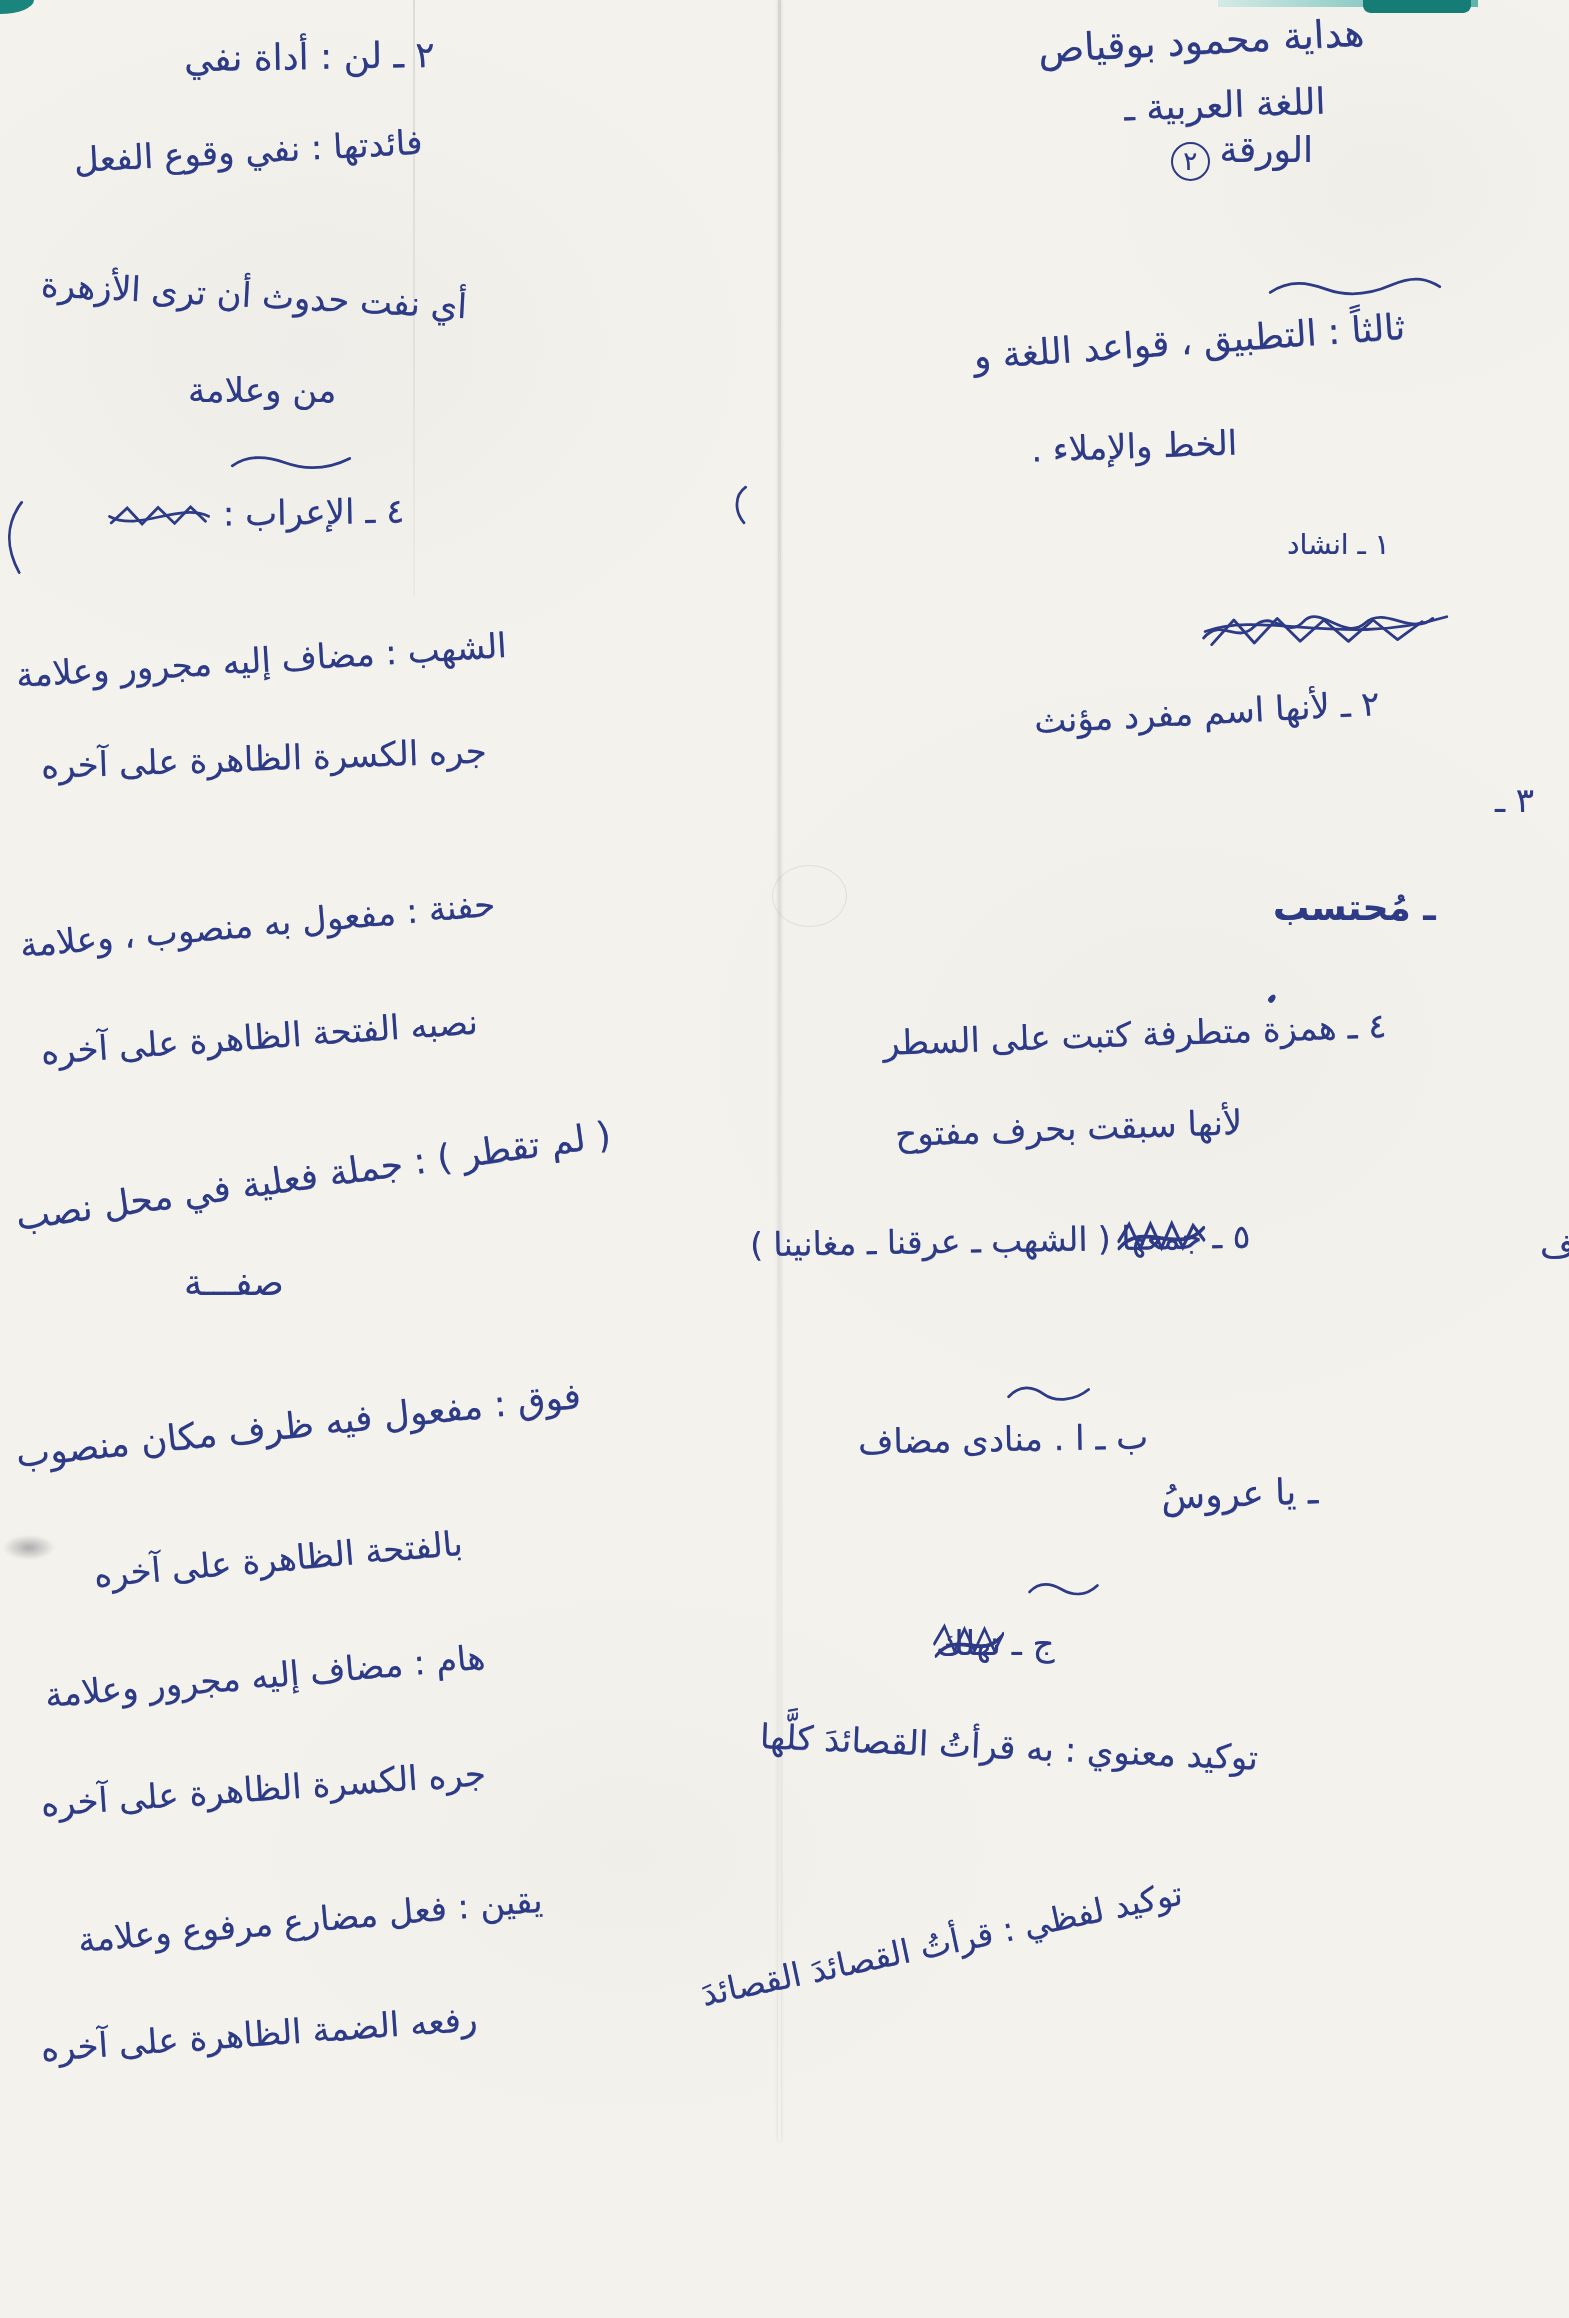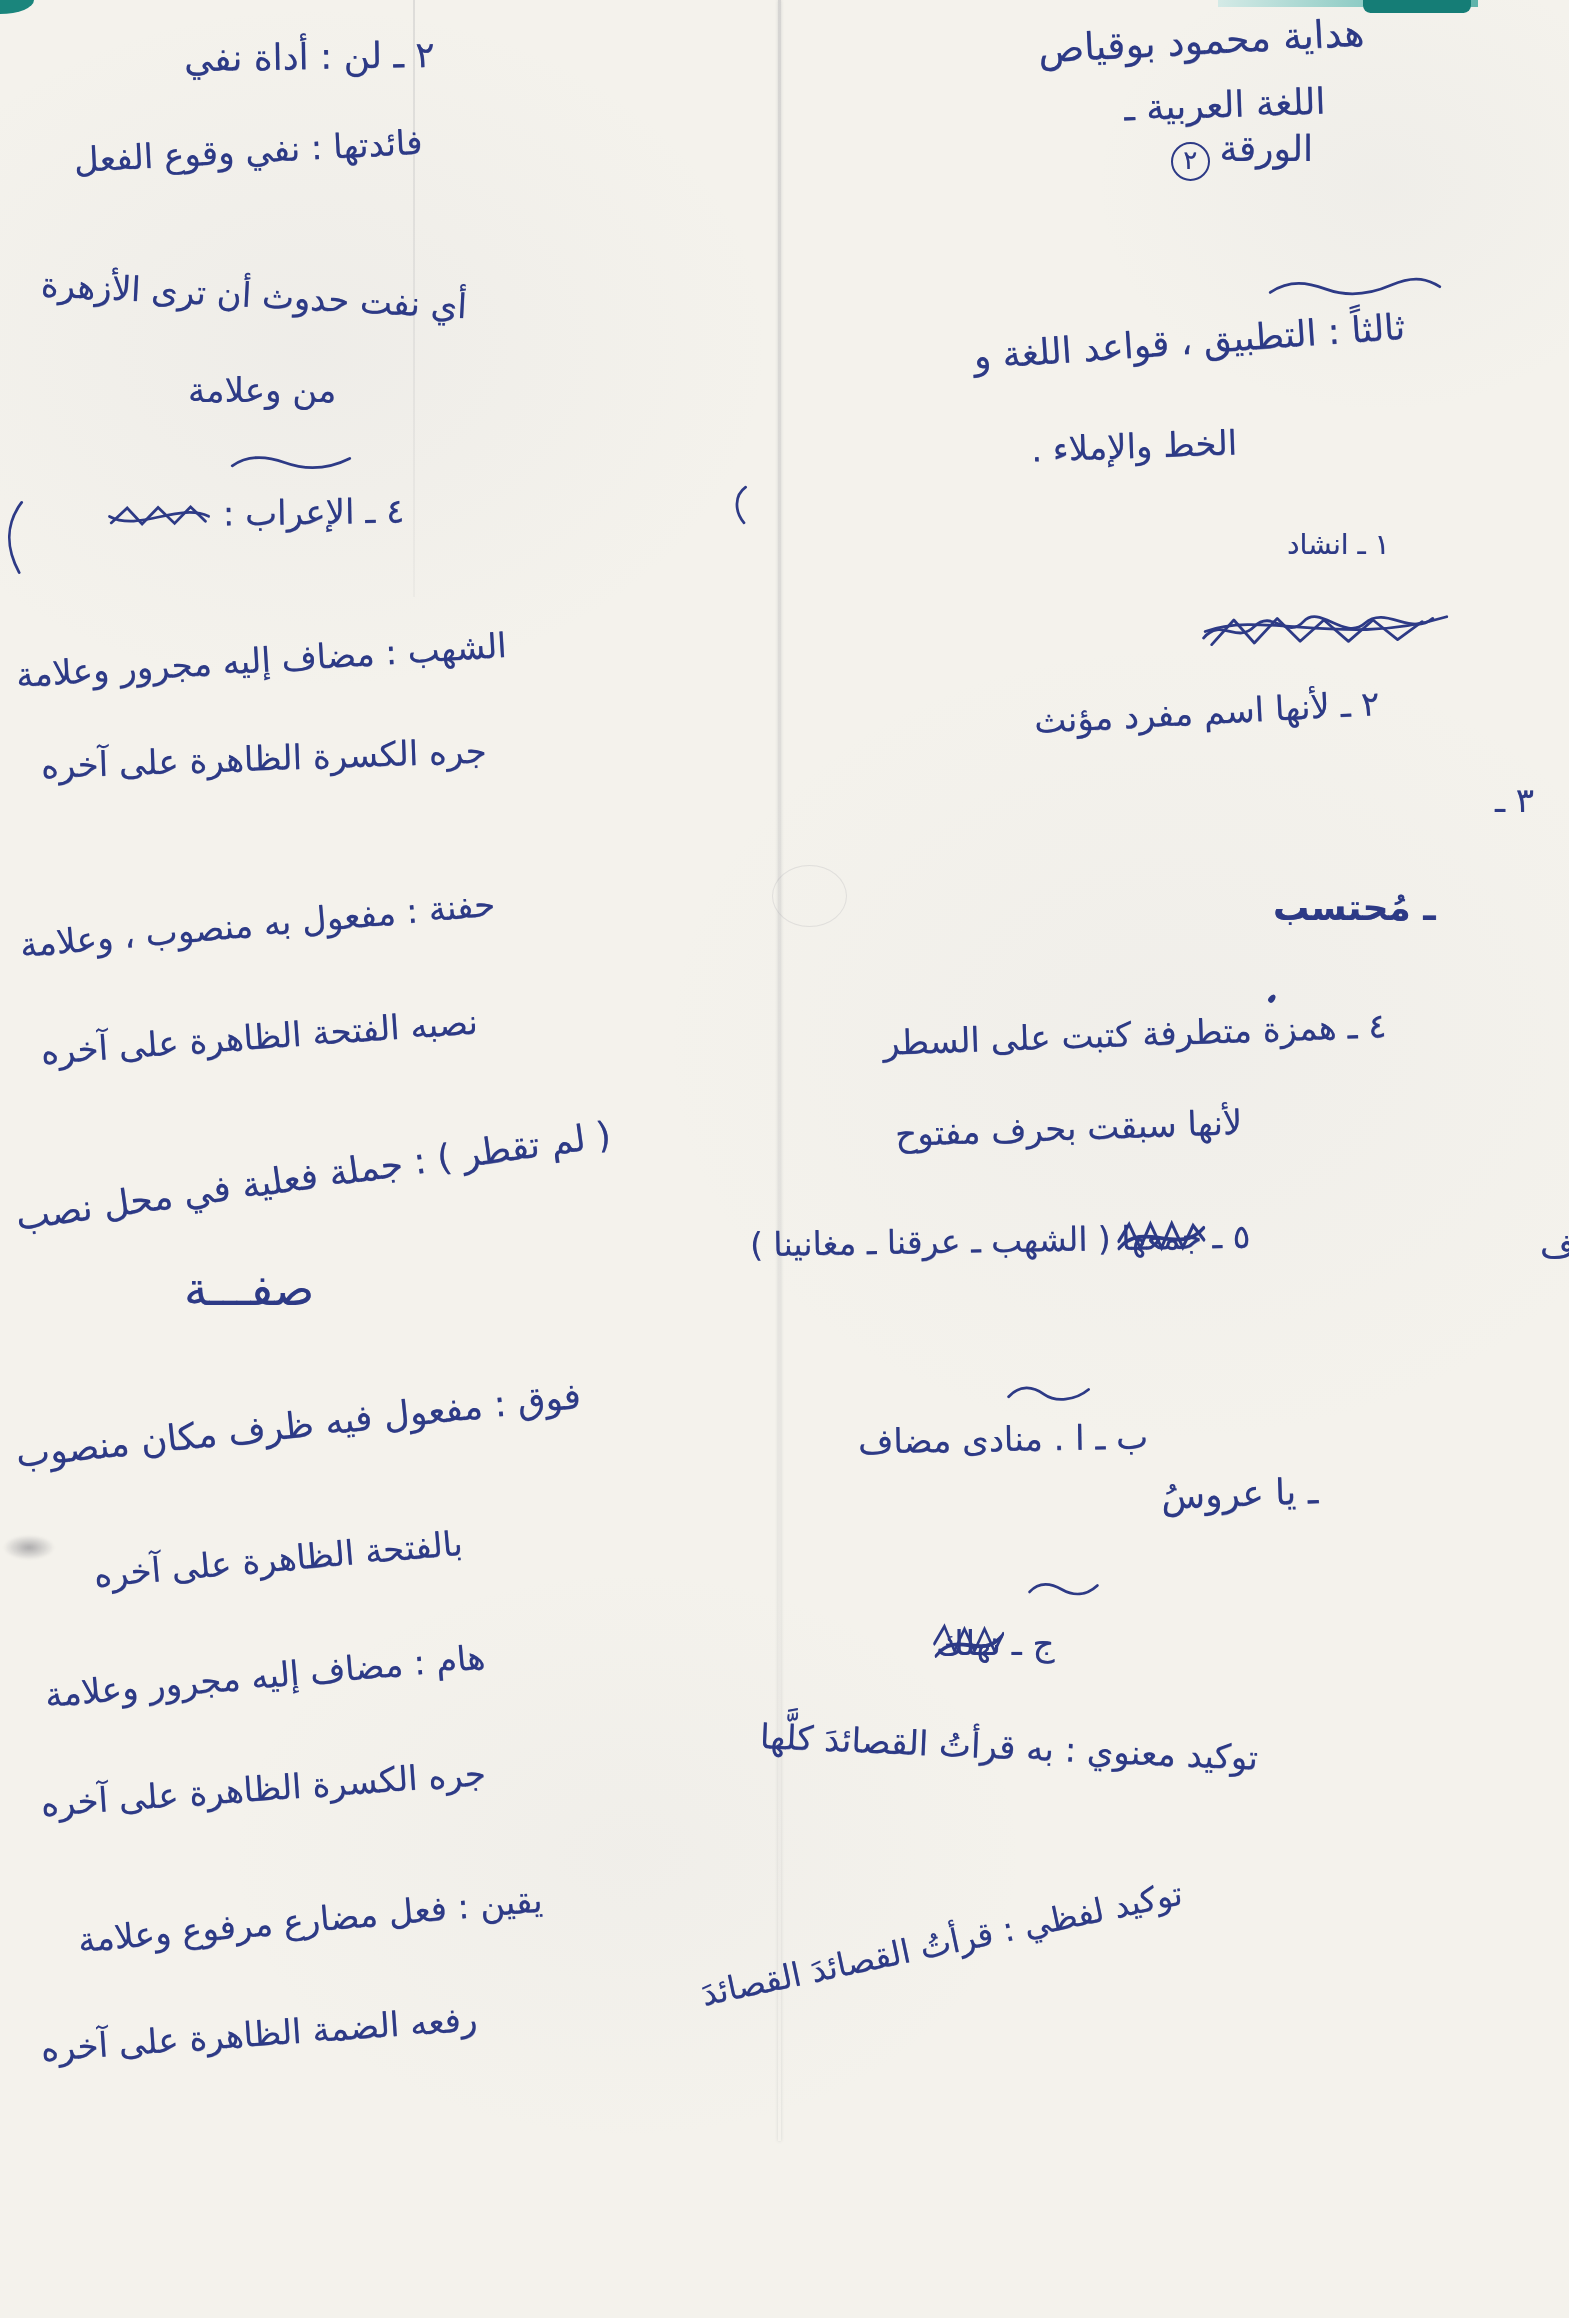--- a/index.html
+++ b/index.html
@@ -37,21 +37,21 @@
   .emboss-circle{ position:absolute; left:772px; top:865px; width:75px; height:62px;
     border:1.6px solid rgba(130,130,142,0.17); border-radius:50%; }
   .smudge{ position:absolute; left:3.3px; top:1535px; width:52px; height:24.5px;
     background:radial-gradient(ellipse, rgba(55,55,68,0.38), transparent 70%); filter:blur(0.8px); }
   .stray-dot{ position:absolute; left:1269px; top:994px; width:5.7px; height:9px;
     background:var(--ink); border-radius:50% 50% 50% 50%/60% 60% 40% 40%; transform:rotate(38deg); }
 
   
   .r-name    { left:1038px; top:18px;   font-size:38px; transform:rotate(-3deg); letter-spacing:0.8px; }
   .r-subject { left:1124px; top:82px;  font-size:36px; transform:rotate(-2deg); }
-  .r-sheet   { left:1161px; top:127px;  font-size:36px;font-family:Liberation Serif, serif; }
+  .r-sheet   { left:1161px; top:127px;  font-size:36px; }
   .r-h1      { left:973px; top:319px;  font-size:36px; transform:rotate(-4deg); }
   .r-h2      { left:1031px; top:425px;  font-size:34px; transform:rotate(-2deg); }
   .r-i1      { left:1287px; top:527px;  font-size:28px; letter-spacing:1.6px; }
   .r-i2      { left:1034px; top:691px;  font-size:34px; transform:rotate(-3deg); }
   .r-i3      { left:1467px; top:779px;  font-size:34px;margin-left:28px; }
   .r-i3ans   { left:1273px; top:885px; font-size:36px; font-weight:bold; }
   .r-i4a     { left:883px; top:1013px; font-size:34px; transform:rotate(-2deg); }
   .r-i4b     { left:895px; top:1107px; font-size:34px; transform:rotate(-2deg); }
   .r-i5      { left:750px;  top:1220px; font-size:33px; transform:rotate(-1deg); }
   .r-edge    { left:1540px; top:1224px; font-size:34px; }
@@ -65,21 +65,21 @@
   .l-1  { left:184px; top:34px;   font-size:36px; letter-spacing:4.9px; transform:rotate(-1deg); }
   .l-2  { left:74px;  top:139px;  font-size:34px; transform:rotate(-3deg); transform-origin:left center; }
   .l-3  { left:41px;  top:263px;  font-size:34px; transform:rotate(3deg); transform-origin:left center; }
   .l-4  { left:188px; top:369px;  font-size:34px; }
   .l-5  { left:106px; top:492px;  font-size:34px; transform:rotate(-1deg); }
   .l-6  { left:16.3px;  top:654px;  font-size:34px; transform:rotate(-3.5deg); transform-origin:left center; }
   .l-7  { left:41px;  top:745px;  font-size:34px; transform:rotate(-2deg); transform-origin:left center; }
   .l-8  { left:20.4px;  top:924px; font-size:34px; transform:rotate(-5deg); transform-origin:left center; }
   .l-9  { left:41px;  top:1031px; font-size:34px; transform:rotate(-4deg); transform-origin:left center; }
   .l-10 { left:16.3px;  top:1195px; font-size:36px; transform:rotate(-8deg); transform-origin:left center; }
-  .l-11 { left:184px; top:1260px; font-size:47px; }
+  .l-11 { left:184px; top:1260px; font-size:36px; }
   .l-12 { left:16.3px;  top:1432px; font-size:36px; transform:rotate(-6deg); transform-origin:left center; }
   .l-13 { left:94px; top:1554px; font-size:34px; transform:rotate(-5deg); transform-origin:left center; }
   .l-14 { left:45px;  top:1674px; font-size:34px; transform:rotate(-5deg); transform-origin:left center; }
   .l-15 { left:41px;  top:1783px; font-size:34px; transform:rotate(-4deg); transform-origin:left center; }
   .l-16 { left:78px;  top:1919px; font-size:34px; transform:rotate(-5deg); transform-origin:left center; }
   .l-17 { left:41px;  top:2028px; font-size:34px; transform:rotate(-4deg); transform-origin:left center; }
 
   
   .circle-num{
     display:inline-flex; align-items:center; justify-content:center;

